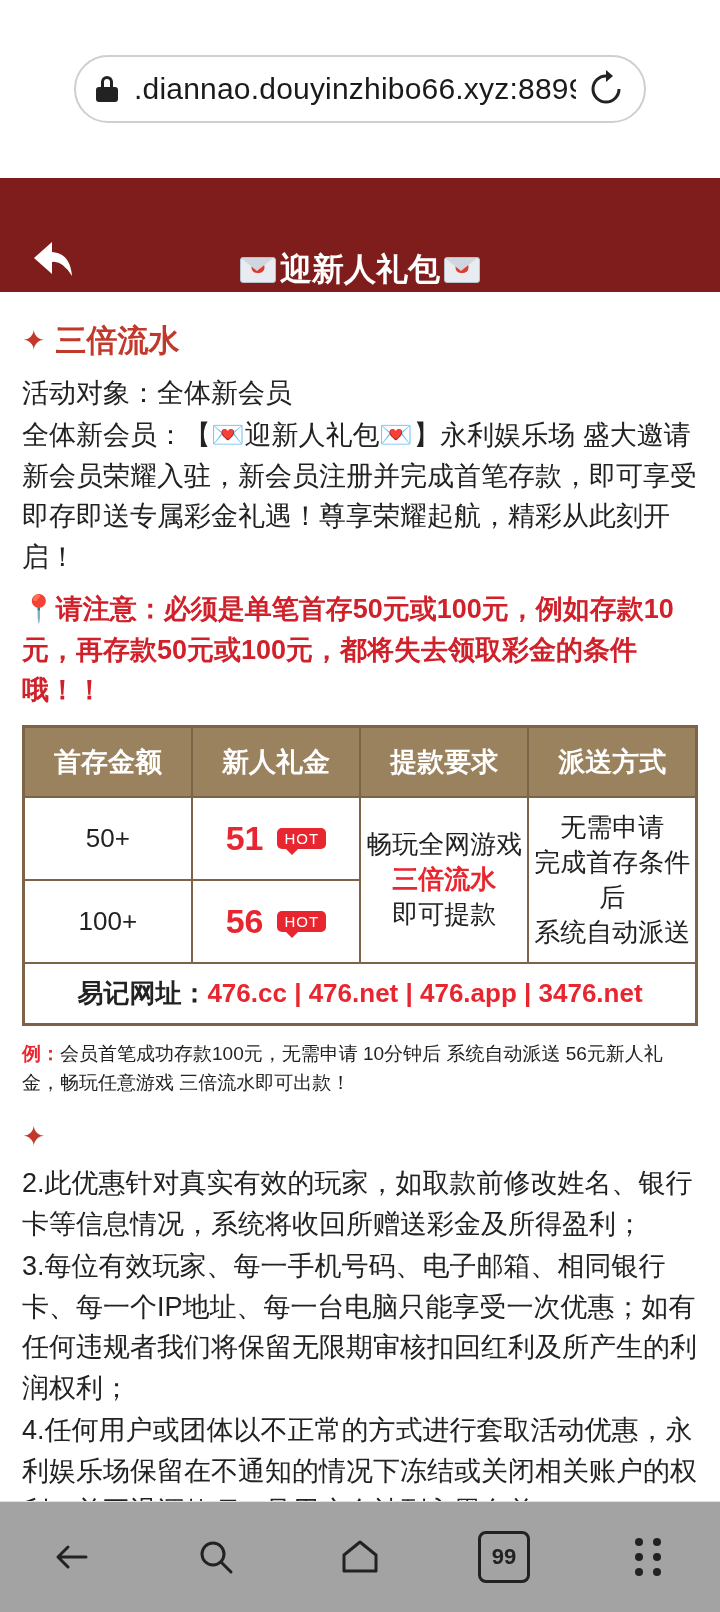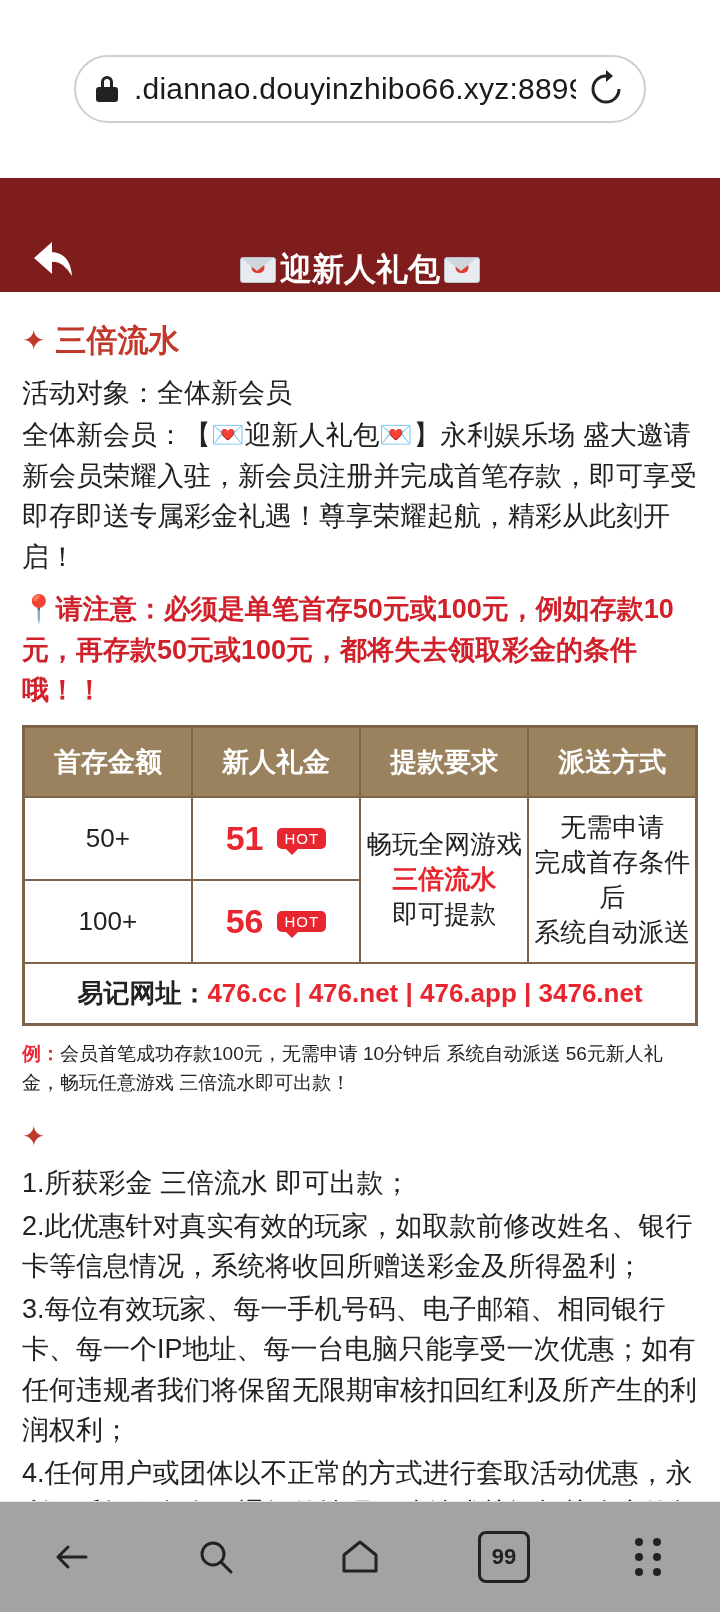--- a/index.html
+++ b/index.html
@@ -400,21 +400,20 @@
 
   <div class="example">
     <span class="ex-label">例：</span><span>会员首笔成功存款100元，无需申请 10分钟后 系统自动派送 56元新人礼金，畅玩任意游戏 三倍流水即可出款！</span>
   </div>
 
   <div class="section-title" style="margin-top:26px;">
     <span class="diamond">✦</span>
   </div>
 
   <div class="rules">
-    <div class="rule">1.所获彩金 三倍流水 即可出款；</div>
     <div class="rule">2.此优惠针对真实有效的玩家，如取款前修改姓名、银行卡等信息情况，系统将收回所赠送彩金及所得盈利；</div>
     <div class="rule">3.每位有效玩家、每一手机号码、电子邮箱、相同银行卡、每一个IP地址、每一台电脑只能享受一次优惠；如有任何违规者我们将保留无限期审核扣回红利及所产生的利润权利；</div>
     <div class="rule">4.任何用户或团体以不正常的方式进行套取活动优惠，永利娱乐场保留在不通知的情况下冻结或关闭相关账户的权利，并不退还款项，且用户会被列入黑名单；</div>
 
   </div>
 </div>
 
 <div class="bottom-nav">
   <div class="nav-btn">
     <svg width="44" height="44" viewBox="0 0 44 44">

